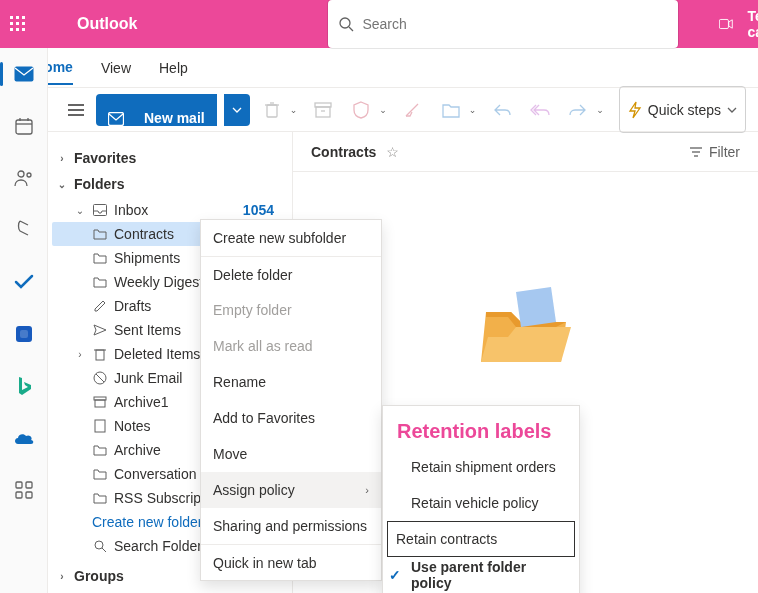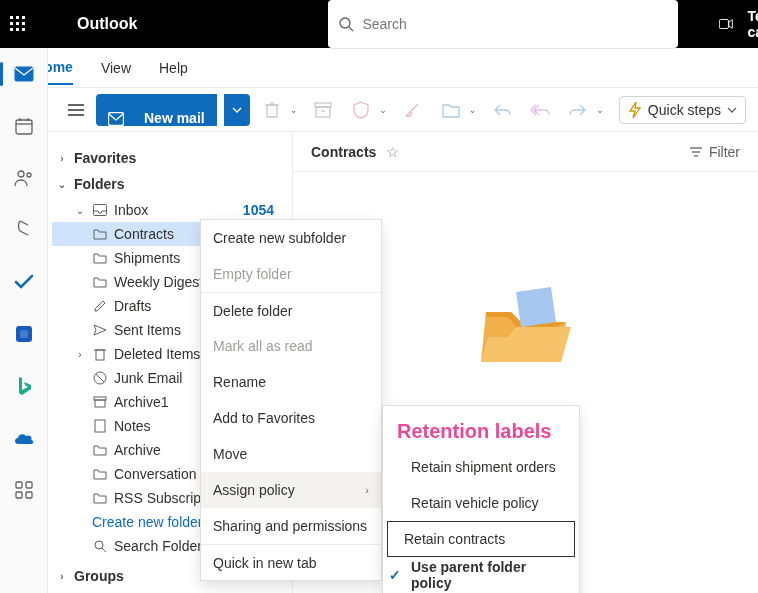--- a/index.html
+++ b/index.html
@@ -1,36 +1,36 @@
 <!DOCTYPE html>
 <html><head>
 <meta charset="utf-8">
 <style>
 * { box-sizing: border-box; margin: 0; padding: 0; }
 body { font-family: "Segoe UI", Arial, sans-serif; font-size: 14px; color: #323130; background: #fff; width: 758px; height: 593px; overflow: hidden; position: relative; }
-.topbar { background: #000000; height: 48px; display: flex; align-items: center; padding: 0 10px; color: #fff; gap: 41px; }
+.topbar { background: #ec4899; height: 48px; display: flex; align-items: center; padding: 0 10px; color: #fff; gap: 41px; }
 .waffle { width: 28px; height: 28px; display: flex; align-items: center; justify-content: center; margin-right: 10px; }
 .brand { font-size: 16px; font-weight: 600; margin-right: 40px; }
 .search { flex: 0 0 350px; margin-left: 110px; background: #fff; height: 48px; border-radius: 4px; display: flex; align-items: center; padding: 0 10px; color: #616161; box-shadow: 0 0 0 1px rgba(0,0,0,0.1); }
 .search input { border: none; outline: none; flex: 1; font-size: 14px; margin-left: 8px; color: #323130; background: transparent; }
 .top-right { margin-left: auto; display: flex; align-items: center; gap: 14px; font-weight: 600; }
 .top-right .vid { width: 20px; height: 14px; }
 
 .tabsrow { display: flex; align-items: center; height: 40px; padding-left: 34px; border-bottom: 1px solid #edebe9; gap: 28px; }
 .tab { font-size: 14px; color: #323130; padding: 8px 0; cursor: pointer; }
 .tab.active { color: #0f6cbd; font-weight: 600; border-bottom: 2px solid #0f6cbd; }
 
 .toolbar { display: flex; align-items: center; height: 44px; padding-left: 62px; border-bottom: 1px solid #edebe9; gap: 6px; }
 .hamburger { width: 28px; height: 28px; display: flex; align-items: center; justify-content: center; }
 .newmail { background: #0f6cbd; color: #fff; height: 32px; border-radius: 4px 0 0 4px; display: flex; align-items: flex-end; padding: 0 12px; font-weight: 600; gap: 20px; cursor: pointer; }
 .newmail-dd { background: #0f6cbd; color: #fff; height: 32px; width: 26px; border-radius: 0 4px 4px 0; display: flex; align-items: center; justify-content: center; margin-left: 1px; cursor: pointer; }
 .tbicon { width: 32px; height: 32px; display: flex; align-items: center; justify-content: center; color: #616161; }
 .tbicon.dim { opacity: .35; }
 .dd-caret { font-size: 9px; color: #616161; margin-left: -4px; margin-right: 4px; }
-.quick { border: 1px solid #d1d1d1; border-radius: 4px; height: 28px; display: flex; align-items: center; padding: 0 8px; gap: 6px; margin-left: auto; margin-right: 12px; }
+.quick { border: 1px solid #d1d1d1; border-radius: 4px; height: 47px; display: flex; align-items: center; padding: 0 8px; gap: 6px; margin-left: auto; margin-right: 12px; }
 
 .main { display: flex; height: calc(593px - 48px - 40px - 44px); }
 .leftrail { width: 48px; background: #fafafa; border-right: 1px solid #edebe9; display: flex; flex-direction: column; align-items: center; padding-top: 6px; gap: 12px; position: absolute; top: 48px; left: 0; height: calc(593px - 48px); }
 .rail-item { width: 40px; height: 40px; display: flex; align-items: center; justify-content: center; border-radius: 4px; }
 .rail-item.active { position: relative; }
 .rail-item.active::before { content: ""; position: absolute; left: -4px; top: 8px; bottom: 8px; width: 3px; background: #0f6cbd; border-radius: 2px; }
 
 .nav { width: 244px; padding: 14px 8px 0 4px; overflow: hidden; margin-left: 48px; }
 .nav-row { display: flex; align-items: center; height: 24px; padding: 0 4px; font-size: 14px; color: #323130; cursor: pointer; gap: 6px; }
 .nav-row.section { font-weight: 600; margin-bottom: 2px; }
@@ -52,21 +52,21 @@
 .ctxmenu { position: absolute; left: 200px; top: 219px; width: 182px; background: #fff; border: 1px solid #e1dfdd; box-shadow: 0 6px 14px rgba(0,0,0,0.12); z-index: 20; }
 .ctxitem { height: 36px; display: flex; align-items: center; padding: 0 12px; font-size: 14px; color: #323130; cursor: pointer; }
 .ctxitem.disabled { color: #a19f9d; }
 .ctxitem.hover { background: #f3f2f1; }
 .ctxitem.sep { border-top: 1px solid #edebe9; }
 .ctxitem .sub { margin-left: auto; font-size: 11px; color: #616161; }
 
 .submenu { position: absolute; left: 382px; top: 405px; width: 198px; background: #fff; border: 1px solid #e1dfdd; box-shadow: 0 6px 14px rgba(0,0,0,0.12); z-index: 30; padding: 6px 0; }
 .subhead { color: #ec4899; font-weight: 600; padding: 8px 14px 6px; font-size: 20px; }
 .subitem { height: 36px; display: flex; align-items: center; padding: 0 14px 0 28px; font-size: 14px; cursor: pointer; position: relative; }
-.subitem.boxed { border: 1px solid #323130; margin: 0 4px; padding-left: 16px; }
+.subitem.boxed { border: 1px solid #323130; margin: 0 4px; padding-left: 8px; }
 .subitem.bold { font-weight: 600; }
 .subitem .check { position: absolute; left: 6px; color: #0f6cbd; font-weight: 700; }
 
 svg { display: block; }
 </style>
 </head>
 <body>
 
 <div class="topbar">
   <div class="waffle">
@@ -419,22 +419,22 @@
         <path d="M20 40 L45 40 L55 50 L100 50 L90 55 L50 55 L42 45 L20 45 Z" fill="#e89a2d"></path>
         <path d="M50 20 L85 15 L90 50 L55 55 Z" fill="#a6c8f0"></path>
         <path d="M15 90 L95 90 L105 55 L50 55 L42 65 L22 65 Z" fill="#f7c36a"></path>
       </svg>
     </div>
   </div>
 </div>
 
 <div class="ctxmenu">
   <div class="ctxitem">Create new subfolder</div>
+  <div class="ctxitem sep">Delete folder</div>
   <div class="ctxitem disabled">Empty folder</div>
-  <div class="ctxitem sep">Delete folder</div>
   <div class="ctxitem disabled">Mark all as read</div>
   <div class="ctxitem">Rename</div>
   <div class="ctxitem">Add to Favorites</div>
   <div class="ctxitem">Move</div>
   <div class="ctxitem hover">
       <span>Assign policy</span>
       <span class="sub">›</span>
     </div>
   <div class="ctxitem">Sharing and permissions</div>
   <div class="ctxitem sep">Quick in new tab</div>

